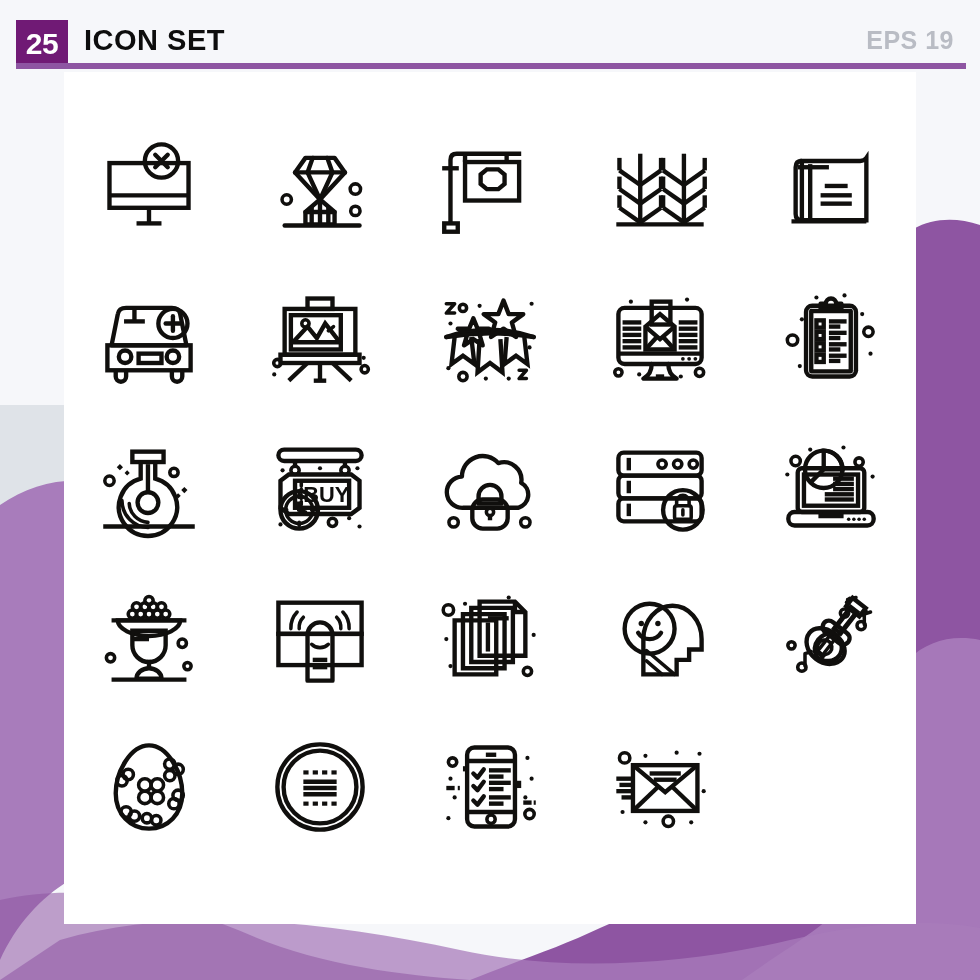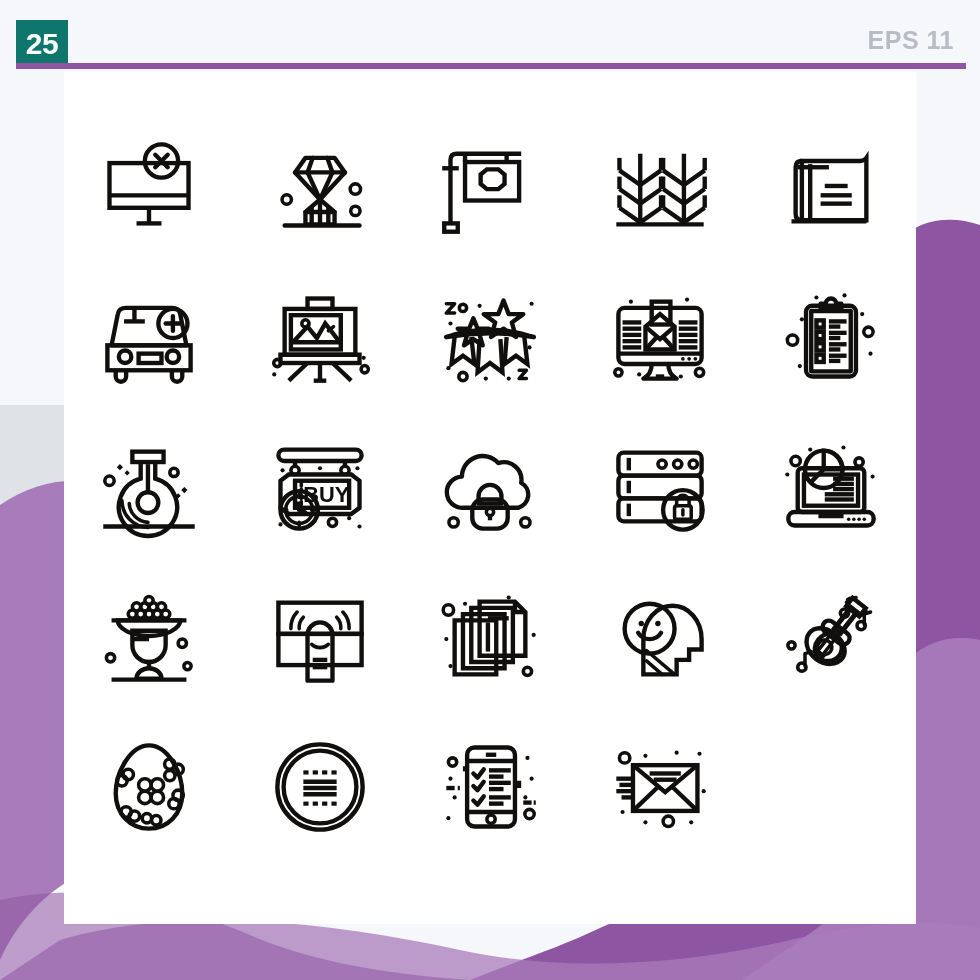--- a/index.html
+++ b/index.html
@@ -165,22 +165,23 @@
              C560,947 520,960 470,980 L980,980 Z"></path>
     <path fill="#a87cbb" opacity="0.92" d="M980,640 C930,630 890,660 880,720 C870,785 888,835 862,880
              C838,922 790,945 742,980 L980,980 Z"></path>
     <path fill="#a87cbb" opacity="0.75" d="M60,940 C180,905 330,922 460,950 C560,972 680,966 790,940
              C860,923 930,918 980,928 L980,980 L0,980 Z"></path>
     <path fill="#8e55a2" opacity="0.55" d="M0,900 C90,880 180,905 250,935 C320,965 400,975 470,980
              L0,980 Z"></path>
   </svg>
 
   <div id="header">
-    <div id="header-badge" style="background:#0f766e;">25</div>
-    <div id="header-eps">EPS 11</div>
+    <div id="header-badge" style="background:#701a75;">25</div>
+    <div id="header-title">ICON SET</div>
+    <div id="header-eps">EPS 19</div>
     <div id="header-rule" style="background:#8e55a2;"></div>
   </div>
 
   <div id="card">
     <div id="icon-grid">
 
       <div class="icon-cell">
         <svg viewBox="0 0 100 100" aria-hidden="true">
           <rect class="ln-sq" x="12" y="27" width="76" height="43"></rect>
           <line class="ln-sq" x1="12" y1="58" x2="88" y2="58"></line>

